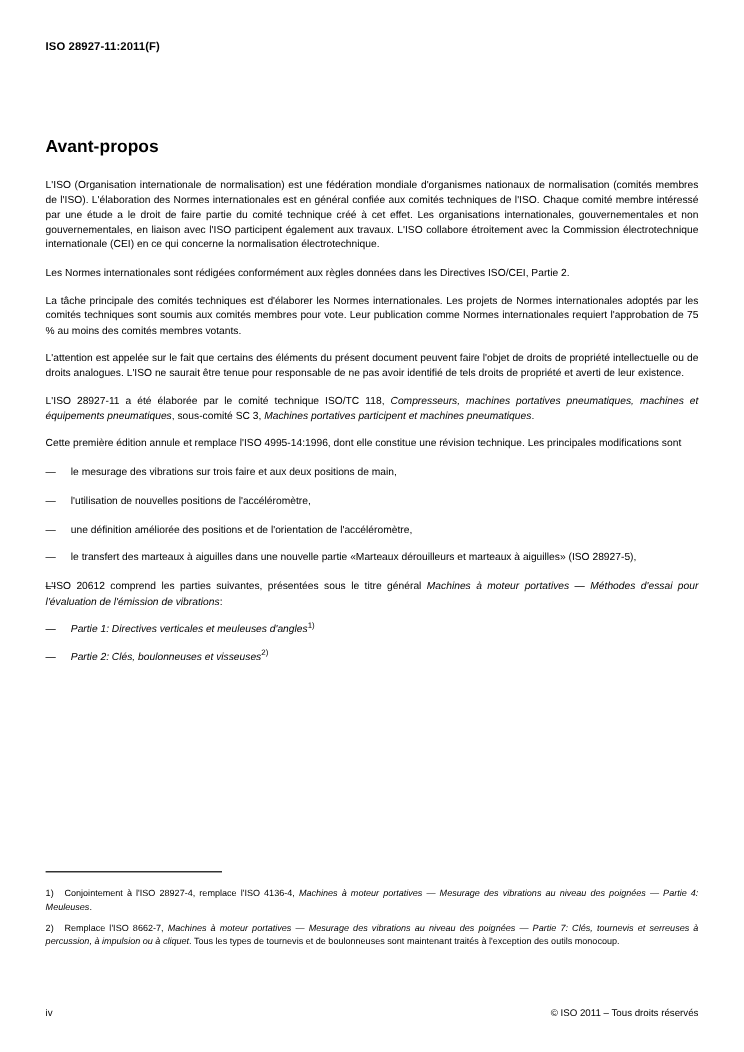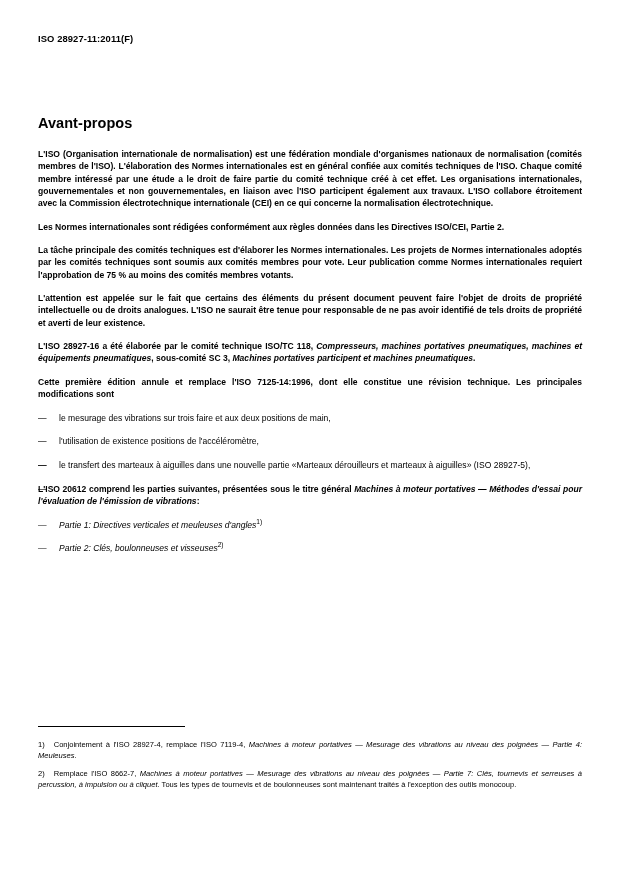--- a/index.html
+++ b/index.html
@@ -50,21 +50,20 @@
     margin: 0 0 17px 0;
     letter-spacing: 0.05px;
   }
 
   p.para {
     font-size: 8.55px;
     line-height: 12.35px;
     text-align: justify;
     margin: 0 0 11px 0;
     letter-spacing: 0.005px;
-    font-weight: bold;
   }
 
   p.para i, span.it { font-style: italic; }
 
   
   ul.dash-list {
     list-style: none;
     margin: 0;
     padding: 0;
   }
@@ -160,46 +159,50 @@
     <h1 class="section-title">Avant-propos</h1>
 
     <p class="para">L'ISO (Organisation internationale de normalisation) est une fédération mondiale d'organismes nationaux de normalisation (comités membres de l'ISO). L'élaboration des Normes internationales est en général confiée aux comités techniques de l'ISO. Chaque comité membre intéressé par une étude a le droit de faire partie du comité technique créé à cet effet. Les organisations internationales, gouvernementales et non gouvernementales, en liaison avec l'ISO participent également aux travaux. L'ISO collabore étroitement avec la Commission électrotechnique internationale (CEI) en ce qui concerne la normalisation électrotechnique.</p>
 
     <p class="para">Les Normes internationales sont rédigées conformément aux règles données dans les Directives ISO/CEI, Partie 2.</p>
 
     <p class="para">La tâche principale des comités techniques est d'élaborer les Normes internationales. Les projets de Normes internationales adoptés par les comités techniques sont soumis aux comités membres pour vote. Leur publication comme Normes internationales requiert l'approbation de 75 % au moins des comités membres votants.</p>
 
     <p class="para">L'attention est appelée sur le fait que certains des éléments du présent document peuvent faire l'objet de droits de propriété intellectuelle ou de droits analogues. L'ISO ne saurait être tenue pour responsable de ne pas avoir identifié de tels droits de propriété et averti de leur existence.</p>
 
-    <p class="para"><span>L'ISO 28927-16 a été élaborée par le comité technique ISO/TC 118, </span><span class="it">Compresseurs, machines portatives pneumatiques, machines et équipements pneumatiques</span><span>, sous-comité SC 3, </span><span class="it">Machines portatives participent et machines pneumatiques</span><span>.</span></p>
-
-    <p class="para">Cette première édition annule et remplace l'ISO 7125-14:1996, dont elle constitue une révision technique. Les principales modifications sont</p>
+    <p class="para"><span>L'ISO 28927-11 a été élaborée par le comité technique ISO/TC 118, </span><span class="it">Compresseurs, machines portatives pneumatiques, machines et équipements pneumatiques</span><span>, sous-comité SC 3, </span><span class="it">Machines portatives participent et machines pneumatiques</span><span>.</span></p>
+
+    <p class="para">Cette première édition annule et remplace l'ISO 4995-14:1996, dont elle constitue une révision technique. Les principales modifications sont</p>
 
     <div class="list-block after-intro">
       <ul class="dash-list">
         <li><span class="dash">—</span><span>le mesurage des vibrations sur trois faire et aux deux positions de main,</span></li>
-        <li><span class="dash">—</span><span>l'utilisation de existence positions de l'accéléromètre,</span></li>
-        <li><span class="dash">—</span></li>
+        <li><span class="dash">—</span><span>l'utilisation de nouvelles positions de l'accéléromètre,</span></li>
+        <li><span class="dash">—</span><span>une définition améliorée des positions et de l'orientation de l'accéléromètre,</span></li>
         <li><span class="dash">—</span><span>le transfert des marteaux à aiguilles dans une nouvelle partie «Marteaux dérouilleurs et marteaux à aiguilles» (ISO 28927-5),</span></li>
         <li><span class="dash">—</span></li>
       </ul>
     </div>
 
     <p class="para"><span>L'ISO 20612 comprend les parties suivantes, présentées sous le titre général </span><span class="it">Machines à moteur portatives — Méthodes d'essai pour l'évaluation de l'émission de vibrations</span><span>:</span></p>
 
     <div class="list-block">
       <ul class="dash-list parts">
         <li><span class="dash">—</span><span>Partie 1: Directives verticales et meuleuses d'angles</span><sup class="fn">1)</sup></li>
         <li><span class="dash">—</span><span>Partie 2: Clés, boulonneuses et visseuses</span><sup class="fn">2)</sup></li>
       </ul>
     </div>
 
   </div>
 
   <div class="footnote-rule"></div>
 
   <div class="footnotes">
-    <p class="footnote"><span class="fn-num">1)</span><span class="fn-gap"></span><span>Conjointement à l'ISO 28927-4, remplace l'ISO 7119-4, </span><span class="it">Machines à moteur portatives — Mesurage des vibrations au niveau des poignées — Partie 4: Meuleuses</span><span>.</span></p>
+    <p class="footnote"><span class="fn-num">1)</span><span class="fn-gap"></span><span>Conjointement à l'ISO 28927-4, remplace l'ISO 4136-4, </span><span class="it">Machines à moteur portatives — Mesurage des vibrations au niveau des poignées — Partie 4: Meuleuses</span><span>.</span></p>
     <p class="footnote"><span class="fn-num">2)</span><span class="fn-gap"></span><span>Remplace l'ISO 8662-7, </span><span class="it">Machines à moteur portatives — Mesurage des vibrations au niveau des poignées — Partie 7: Clés, tournevis et serreuses à percussion, à impulsion ou à cliquet</span><span>. Tous les types de tournevis et de boulonneuses sont maintenant traités à l'exception des outils monocoup.</span></p>
   </div>
 
+  <div class="doc-footer clearfix">
+    <span class="page-num">iv</span>
+    <span class="copyright">© ISO 2011 – Tous droits réservés</span>
+  </div>
 
 </div>
 
 </body></html>

